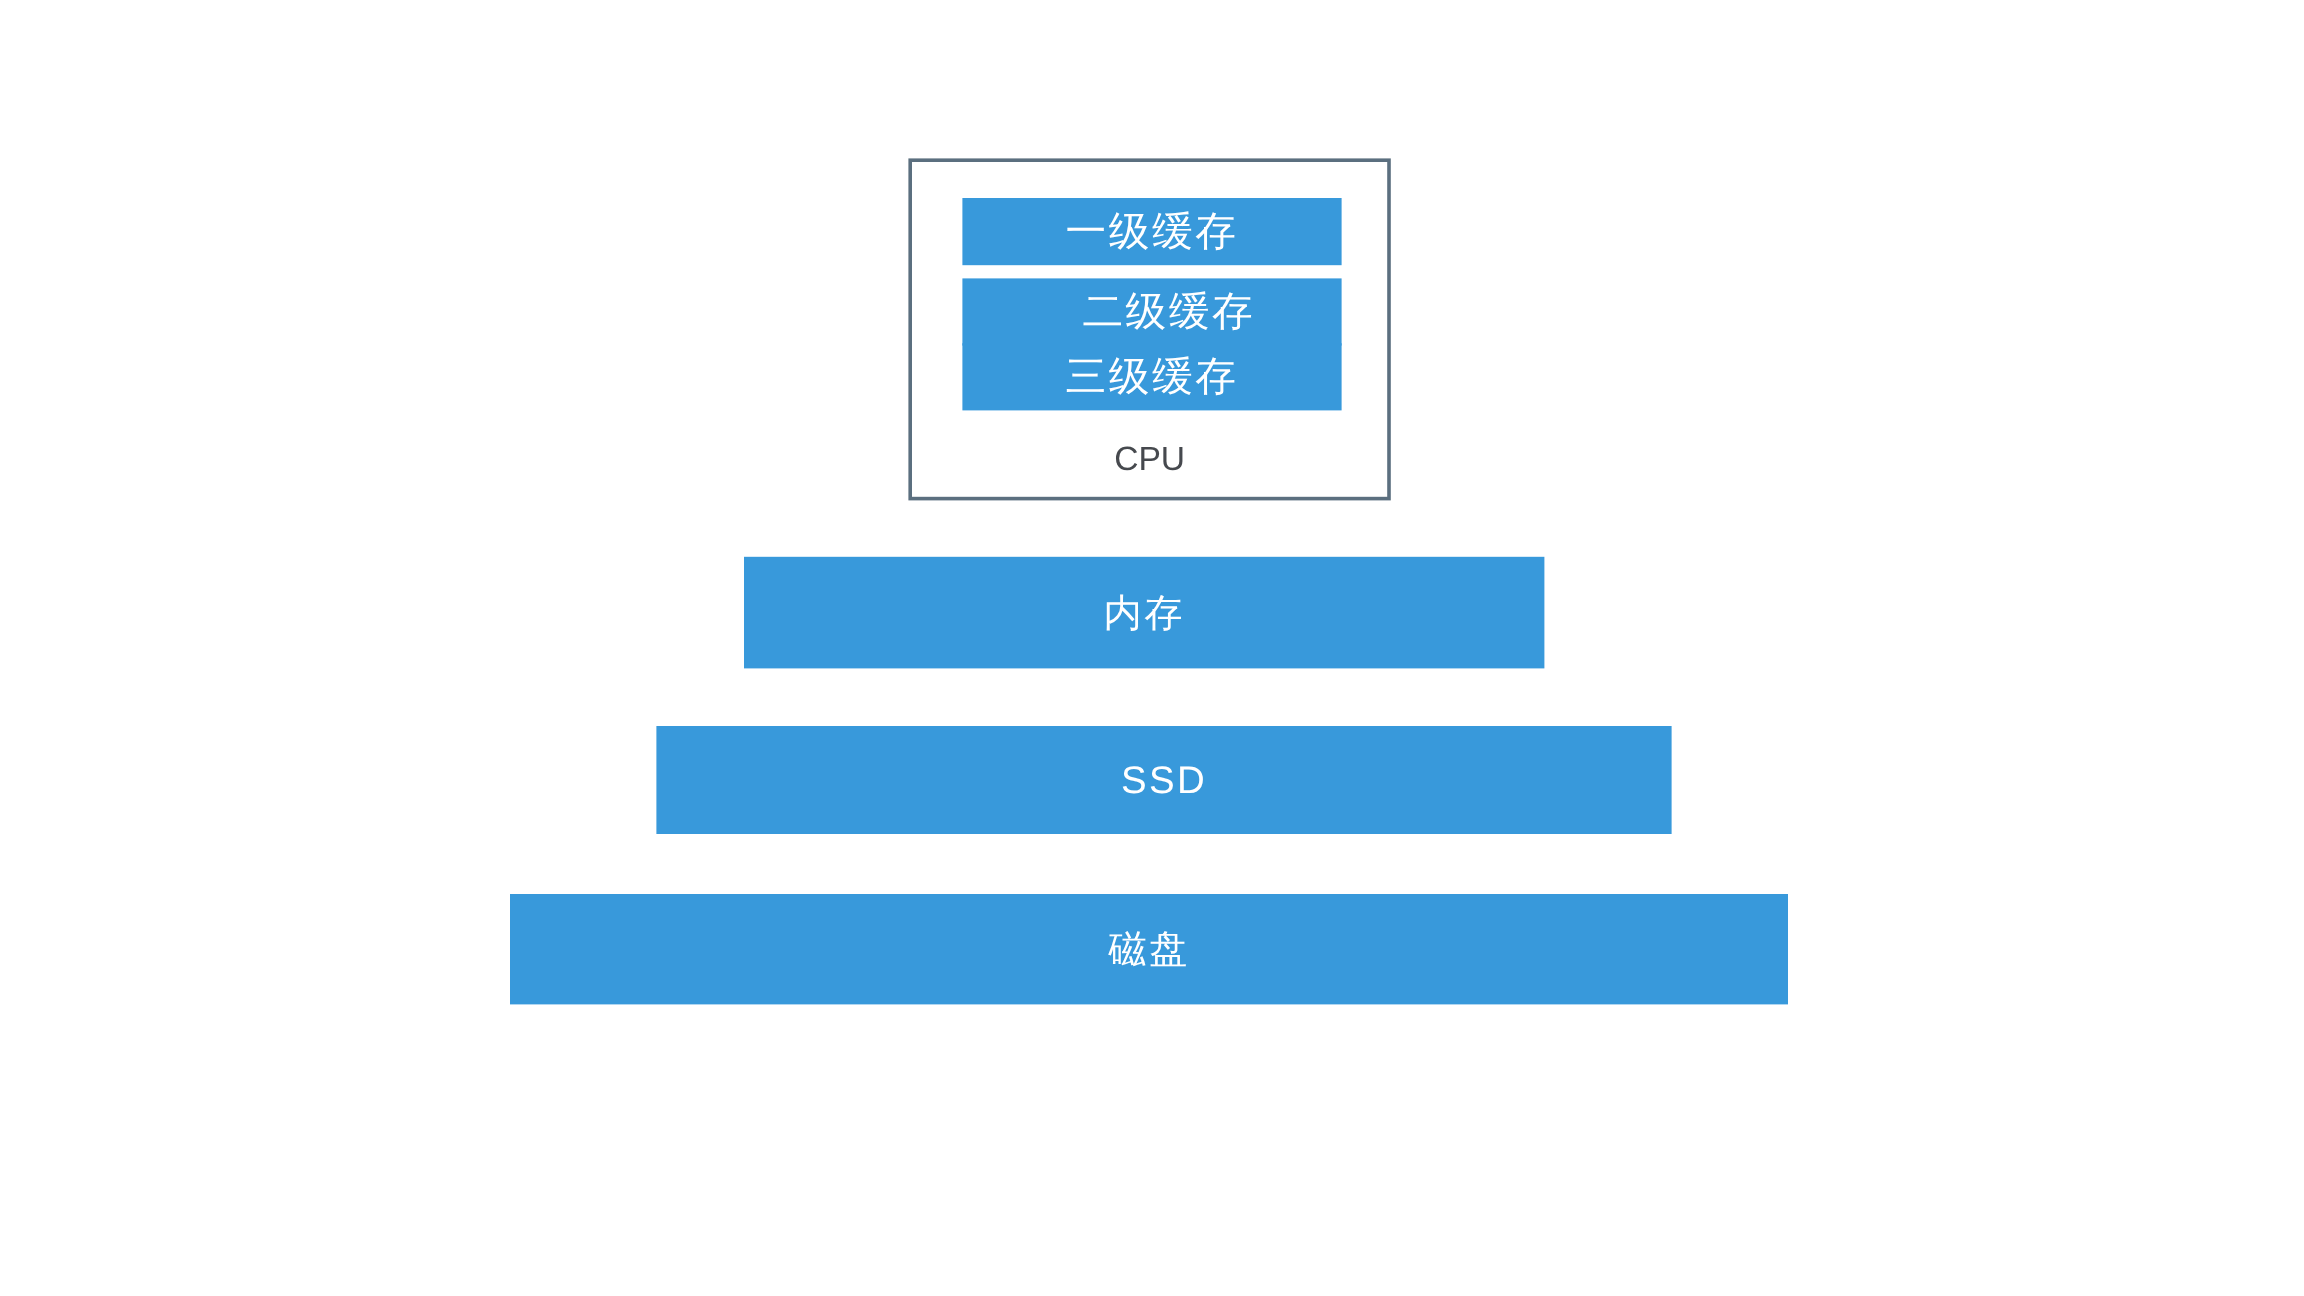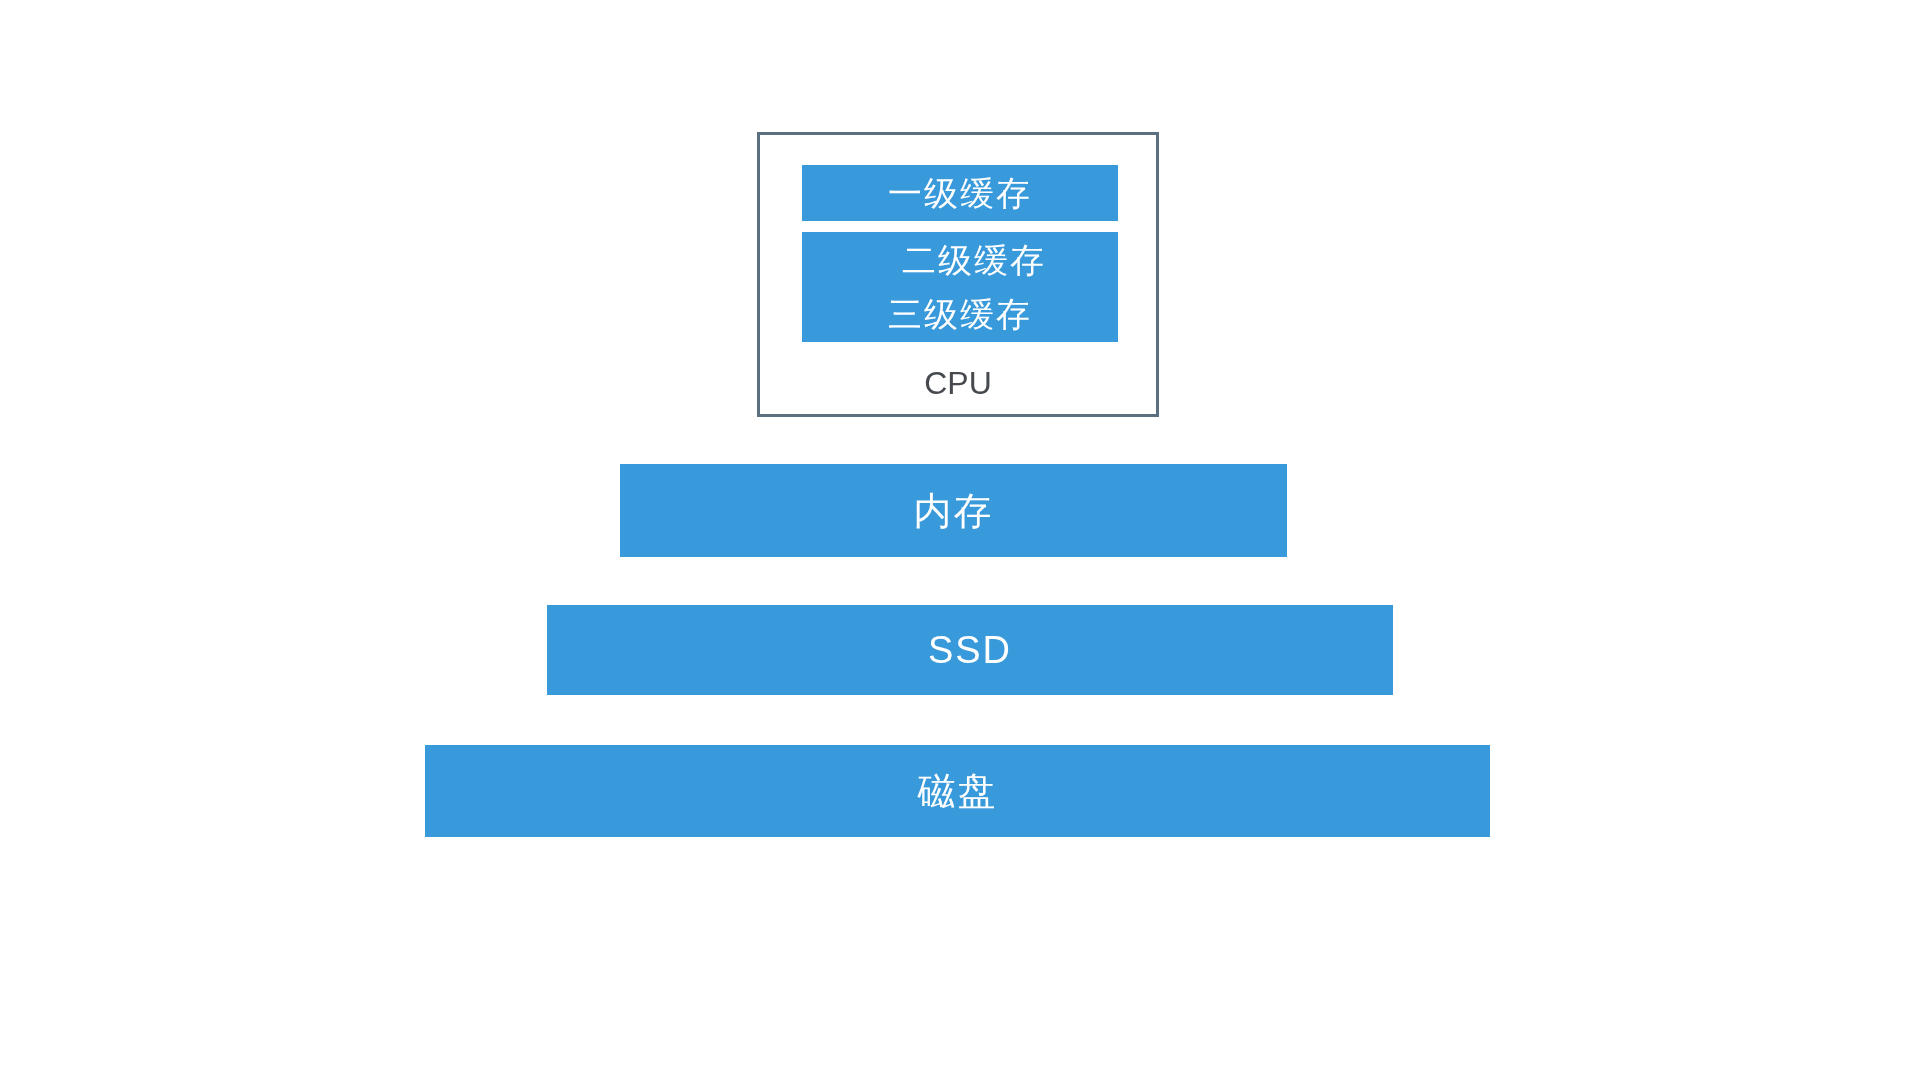--- a/index.html
+++ b/index.html
@@ -44,36 +44,36 @@
   .cache-bar.level1 { top: 30px; }
   .cache-bar.level2 { top: 97px; padding-left: 28px; }
   .cache-bar.level3 { top: 151px; }
   .cpu-label {
     position: absolute;
     left: 0;
     top: 224px;
     width: 100%;
     text-align: center;
     color: #46494e;
-    font-size: 32px;
+    font-size: 28px;
     font-weight: 400;
     line-height: 48px;
   }
 
   
   .layer-bar {
     position: absolute;
     background: #3899db;
     display: flex;
     align-items: center;
     justify-content: center;
   }
   .layer-bar span {
     color: #ffffff;
-    font-size: 38px;
+    font-size: 32px;
     font-weight: 400;
     letter-spacing: 2px;
     line-height: 1;
   }
   .layer-bar.memory { left: 620px; top: 464px; width: 667px;  height: 93px; }
   .layer-bar.ssd    { left: 537px; top: 605px; width: 846px;  height: 90px; margin-left: 10px; }
   .layer-bar.disk   { left: 425px; top: 745px; width: 1065px; height: 92px; }
 
   
   .logo {

